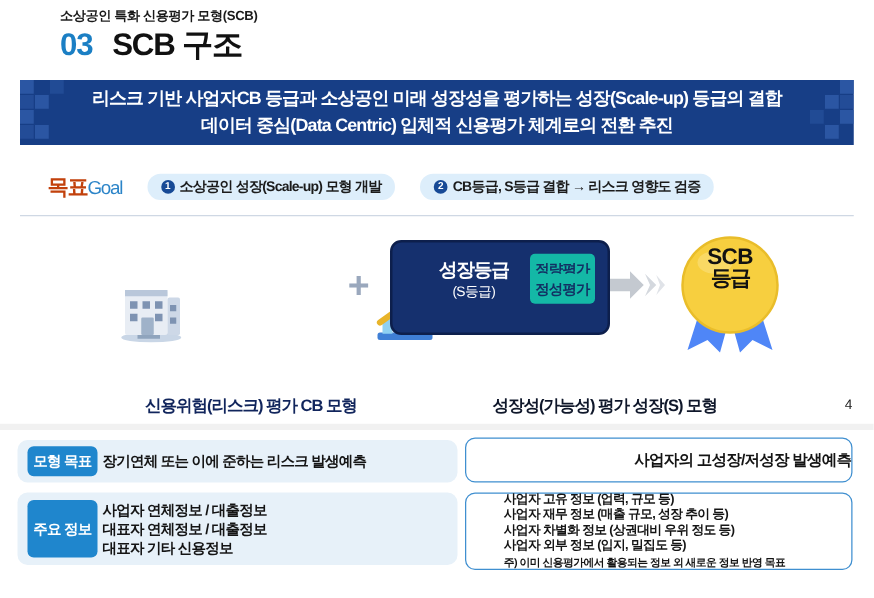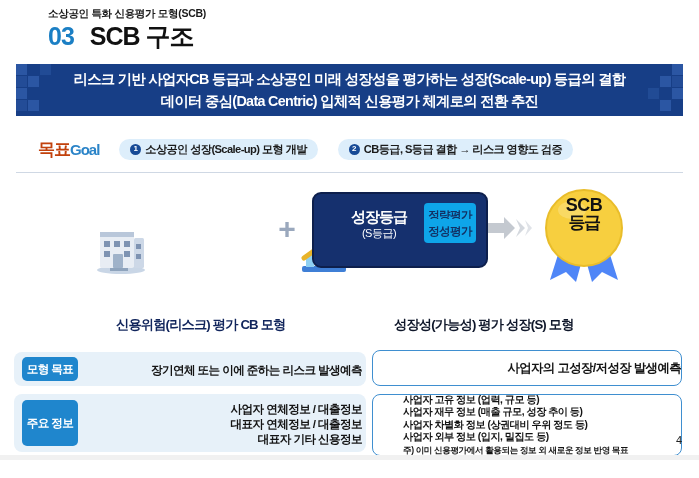--- a/index.html
+++ b/index.html
@@ -3,21 +3,21 @@
 <meta charset="utf-8">
 <style>
   html,body{margin:0;padding:0;}
   body{
     width:699px;height:478px;
     background:#ffffff;
     font-family:"Liberation Sans","DejaVu Sans",sans-serif;
     overflow:hidden;
     position:relative;
   }
-  .slide{position:relative;width:699px;height:460px;background:#fff;}
+  .slide{position:relative;width:699px;height:344px;background:#fff;}
 
   
   .hdr{position:absolute;left:48px;top:6px;}
   .hdr-kicker{
     font-size:10.5px;font-weight:bold;color:#1a1a1a;letter-spacing:-0.3px;
     line-height:14px;
   }
   .hdr-title{
     margin-top:1px;font-size:25px;font-weight:bold;color:#111;
     letter-spacing:-1px;line-height:30px;white-space:nowrap;
@@ -40,21 +40,21 @@
   .mosaic.left{left:0;}
   .mosaic.right{right:0;}
   .msq{position:absolute;width:11px;height:11px;background:#2f5aa8;opacity:.85;}
 
   
   .goal{position:absolute;left:16px;top:132px;width:667px;height:34px;display:flex;align-items:center;}
   .goal-label{
     font-size:17px;font-weight:bold;letter-spacing:-1px;margin-left:22px;white-space:nowrap;
   }
   .goal-label .ko{color:#c2410c;}
-  .goal-label .en{color:#2b84c8;font-size:15px;font-weight:bold;}
+  .goal-label .en{color:#2b84c8;font-size:15px;font-weight:normal;}
   .pill{
     display:flex;align-items:center;gap:4px;
     background:#ddeefb;border-radius:13px;
     height:21px;padding:0 11px;margin-left:20px;white-space:nowrap;
   }
   .pill-num{
     width:11px;height:11px;border-radius:50%;background:#174a96;color:#fff;
     font-size:8px;font-weight:bold;display:flex;align-items:center;justify-content:center;
     flex:0 0 auto;line-height:1;
   }
@@ -84,21 +84,21 @@
   .box-growth{
     position:absolute;left:296px;top:12px;width:172px;height:72px;
     background:#15306e;border-radius:9px;border:2px solid #0d1f4c;
   }
   .growth-txt{
     position:absolute;left:26px;top:14px;width:78px;text-align:center;color:#fff;
   }
   .growth-txt .t1{font-size:15px;font-weight:bold;letter-spacing:-1px;line-height:18px;}
   .growth-txt .t2{font-size:11px;letter-spacing:-0.5px;}
   .chip{
-    position:absolute;left:110px;width:52px;height:24px;background:#0ea5e9;
+    position:absolute;left:110px;width:52px;height:24px;background:#14b8a6;
     border-radius:4px;color:#123063;font-size:11.5px;font-weight:bold;letter-spacing:-0.6px;
     display:flex;align-items:center;justify-content:center;
   }
   .chip.c1{top:9px;}
   .chip.c2{top:25px;}
 
   .arrow{position:absolute;left:472px;top:36px;width:48px;height:24px;}
 
   .medal{position:absolute;left:520px;top:4px;width:96px;height:100px;}
   .medal-txt{
@@ -121,21 +121,21 @@
   .trow.r1{height:34px;}
   .trow.r2{height:58px;margin-top:8px;}
   .tlabel{
     background:#1f86cd;color:#fff;border-radius:5px;
     font-size:11.6px;font-weight:bold;letter-spacing:-0.6px;
     display:flex;align-items:center;justify-content:center;flex:0 0 auto;
   }
   .trow.r1 .tlabel{width:56px;height:24px;margin-left:8px;}
   .trow.r2 .tlabel{width:56px;height:46px;margin-left:8px;}
   .tcell{
-    flex:1;text-align:right;font-size:11.6px;font-weight:bold;color:#141414;
+    flex:1;text-align:left;font-size:11.6px;font-weight:bold;color:#141414;
     letter-spacing:-0.6px;line-height:15px;padding:0 4px;
   }
 
   .tbl-right{position:absolute;left:372px;top:350px;width:310px;}
   .rbox{
     border:1.3px solid #3f8fd0;border-radius:8px;background:#fff;
     display:flex;align-items:center;justify-content:flex-end;
   }
   .rbox.b1{height:34px;}
   .rbox.b2{height:60px;margin-top:8px;justify-content:flex-start;}

